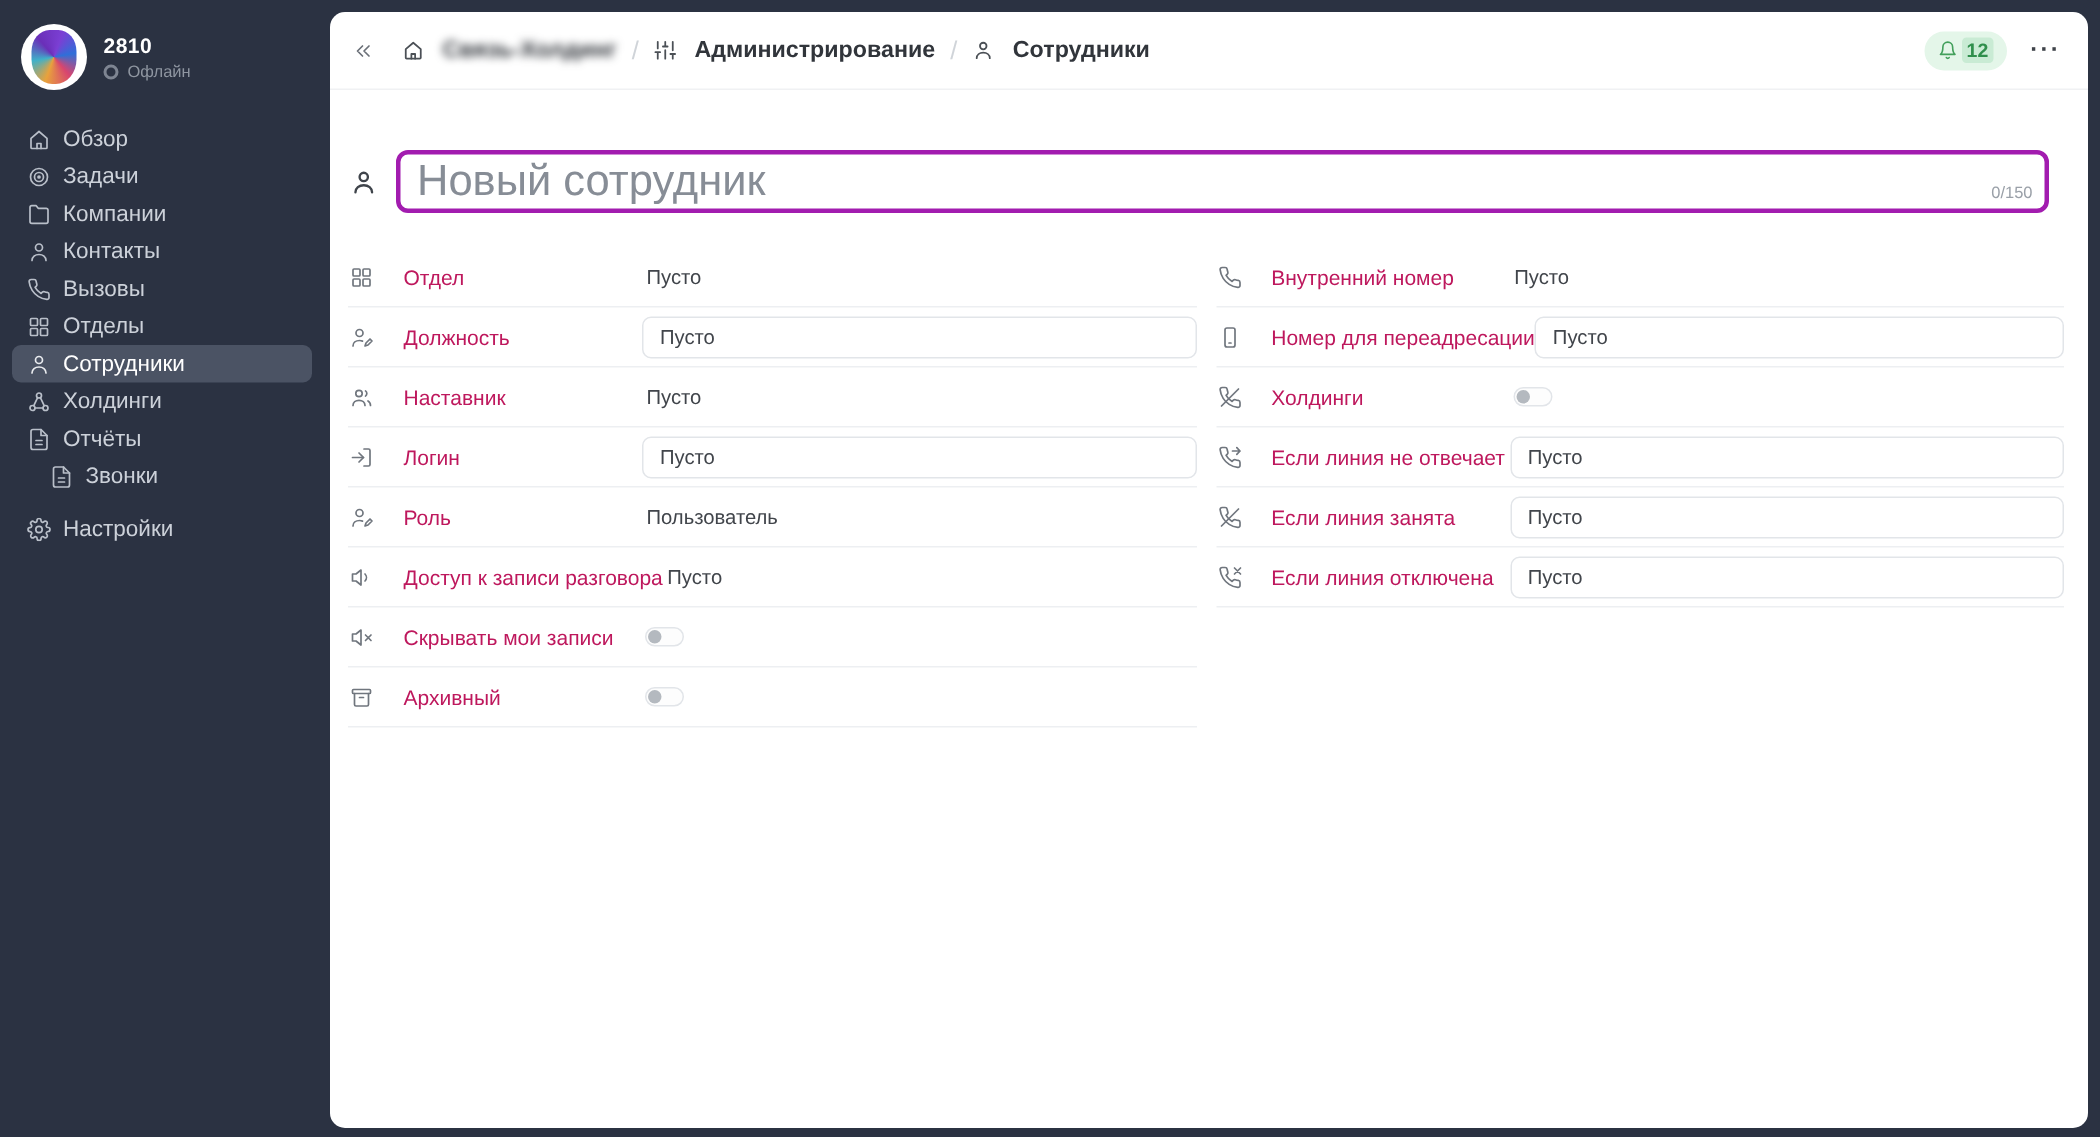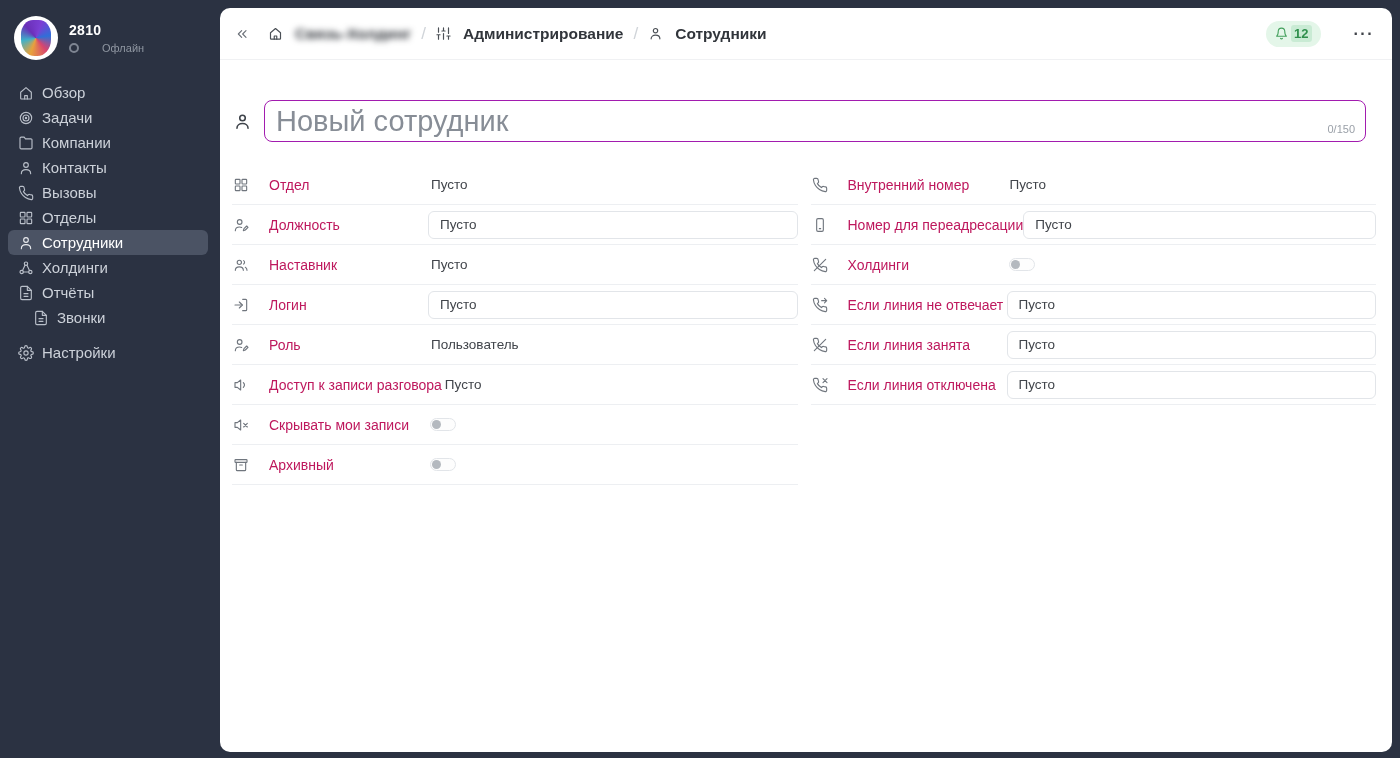--- a/index.html
+++ b/index.html
@@ -12,21 +12,21 @@
   .ic { fill:none; stroke:currentColor; stroke-width:1.7; stroke-linecap:round; stroke-linejoin:round; width:16px; height:16px; flex:0 0 auto; }
 
   
   .sidebar { position:absolute; left:0; top:0; width:220px; height:758px; color:#ccd1d9; }
   .user-block { display:flex; align-items:center; gap:11px; padding:16px 14px 12px 14px; }
   .avatar { width:44px; height:44px; border-radius:50%; background:#fff; display:flex; align-items:center; justify-content:center; }
   .avatar-face { width:30px; height:36px; border-radius:40% 40% 46% 46%;
     background: conic-gradient(from 20deg, #7b3fd4, #2f6fd8, #d8456f, #e8a23c, #3fb0c9, #6a2fb8, #7b3fd4); }
   .user-meta { display:flex; flex-direction:column; gap:4px; }
   .user-name { color:#fff; font-size:14px; font-weight:bold; letter-spacing:.3px; }
-  .user-status { display:flex; align-items:center; gap:23px; font-size:11px; color:#8f96a1; }
+  .user-status { display:flex; align-items:center; gap:6px; font-size:11px; color:#8f96a1; }
   .status-dot { width:10px; height:10px; border-radius:50%; border:2px solid #7e8592; }
   .nav { padding-top:8px; display:flex; flex-direction:column; }
   .nav-item { display:flex; align-items:center; gap:8px; height:25px; margin:0 12px 0 8px;
     padding-left:10px; border-radius:6px; font-size:15px; color:#ccd1d9; cursor:pointer; }
   .nav-item .ic { color:#b9bfc9; }
   .nav-item.active { background:#4b5364; color:#fff; }
   .nav-item.active .ic { color:#e8eaee; }
   .nav-item.sub { padding-left:25px; }
   .nav-item.gap-top { margin-top:10px; }
 
@@ -35,33 +35,33 @@
     background:#fff; border-radius:10px; overflow:hidden; }
 
   .header { height:52px; display:flex; align-items:center; padding:0 18px 0 14px;
     border-bottom:1px solid #f0f1f3; }
   .collapse-btn { color:#6b7078; display:flex; align-items:center; cursor:pointer; margin-right:18px; }
   .crumbs { display:flex; align-items:center; gap:10px; }
   .crumb { display:flex; align-items:center; gap:12px; font-size:15.5px; font-weight:bold; color:#31353b; cursor:pointer; }
   .crumb .ic { width:15px; height:15px; color:#4b5056; stroke-width:1.9; }
   .crumb-sep { color:#d0d4d9; font-size:17px; font-weight:400; }
   .blurred { filter:blur(3px); }
-  .header-right { margin-left:auto; display:flex; align-items:center; gap:33px; }
+  .header-right { margin-left:auto; display:flex; align-items:center; gap:16px; }
   .badge { display:flex; align-items:center; height:26px; padding:0 9px; border-radius:13px;
     background:#e4f6e9; color:#43a05c; cursor:pointer; }
   .badge .ic { width:13px; height:13px; stroke-width:2; }
   .badge-num { margin-left:3px; font-size:13px; font-weight:bold; color:#2f8f4c;
     background:#c9ebd4; border-radius:3px; padding:0 3px; line-height:17px; }
   .more-btn { color:#3f4349; font-size:16px; font-weight:bold; letter-spacing:1.5px; cursor:pointer; line-height:10px; }
 
   
   .title-row { display:flex; align-items:center; padding:40px 26px 0 13px; }
   .title-row > .ic { width:19px; height:19px; color:#3f444b; stroke-width:2; }
   .title-wrap { position:relative; flex:1; margin-left:12px; }
-  .title-input { width:100%; height:42px; border:1px solid #a21caf; border-radius:8px;
+  .title-input { width:100%; height:42px; border:3px solid #a21caf; border-radius:8px;
     padding:0 70px 0 11px; font-family:"Liberation Sans",sans-serif;
     font-size:29px; font-weight:500; color:#3a3f46; outline:none; }
   .title-input::placeholder { color:#878d96; opacity:1; }
   .title-counter { position:absolute; right:11px; bottom:7px; font-size:11px; color:#9aa0a8; }
 
   
   .form { margin-top:23px; display:grid; grid-template-columns:1fr 1fr; column-gap:13px;
     padding:0 16px 0 12px; align-items:start; }
   .col { display:flex; flex-direction:column; }
   .frow { display:flex; align-items:center; height:40px; border-bottom:1px solid #edeff2; padding-left:1px; }

